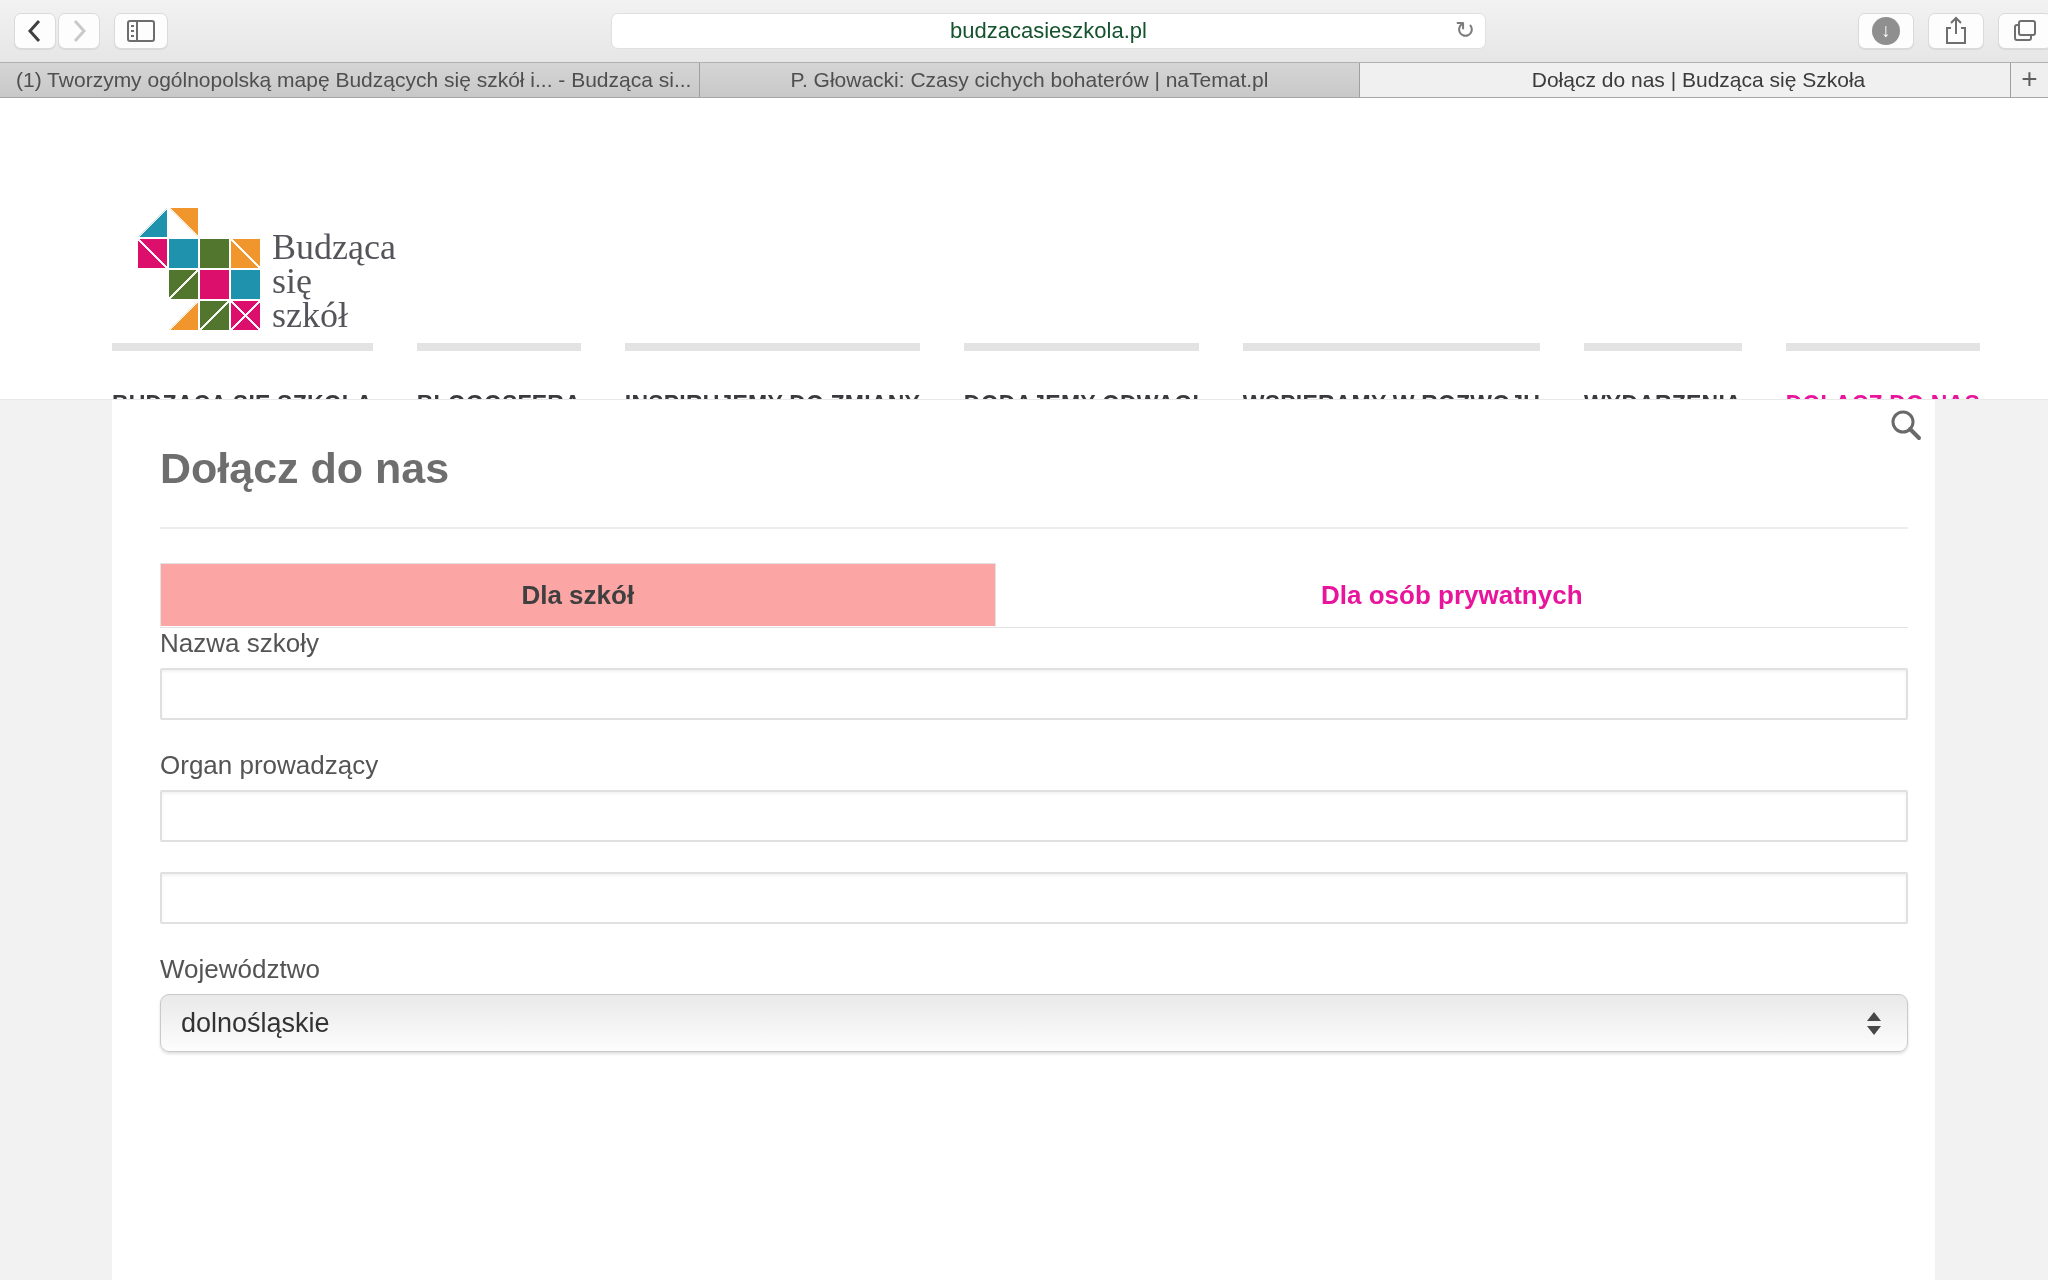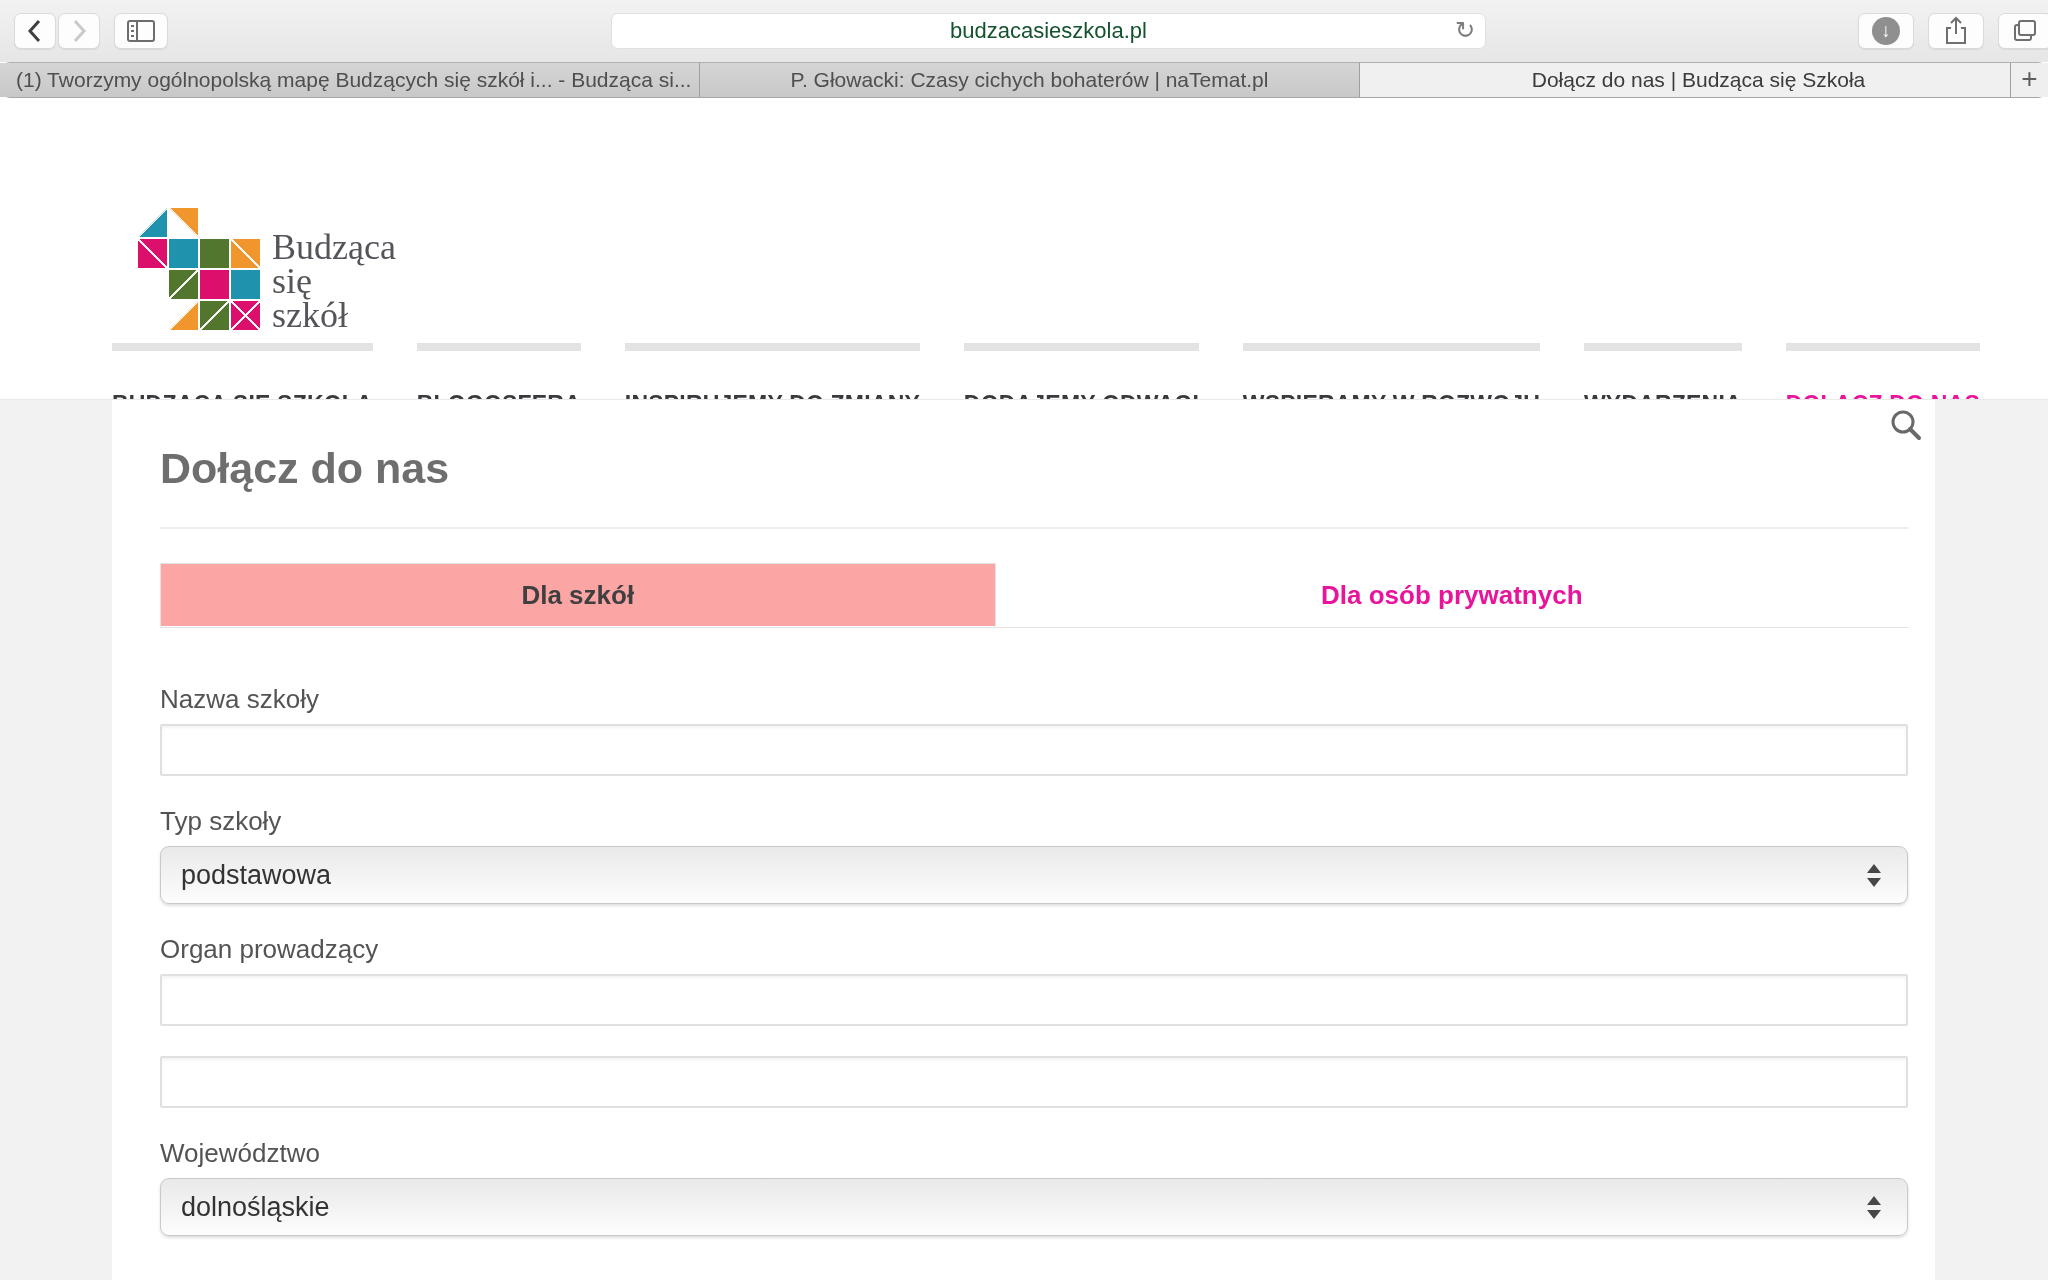--- a/index.html
+++ b/index.html
@@ -24,21 +24,21 @@
   .reload { position:absolute; right:10px; top:2px; font-size:24px; color:#7c7c7c;
             font-family:"DejaVu Sans",sans-serif; }
   .btn-download{ left:1858px; width:56px; }
   .btn-share{ left:1928px; width:56px; }
   .btn-tabs{ left:1998px; width:54px; }
   .dl-circle { width:28px; height:28px; border-radius:50%; background:#8f8f8f;
                color:#fff; font-size:19px; font-weight:bold; line-height:28px; text-align:center; }
 
   
   .tabbar { position:absolute; top:62px; left:0; right:0; height:36px; background:#f0abfc;
-            border-top:1px solid #b0b0b0; border-bottom:1px solid #a6a6a6;border-radius:10px; }
+            border-top:1px solid #b0b0b0; border-bottom:1px solid #a6a6a6; }
   .btab { position:absolute; top:0; height:34px; line-height:34px; text-align:center;
           font-size:21px; color:#4f4f4f; background:linear-gradient(#d5d5d5,#c8c8c8);
           border-right:1px solid #9f9f9f; overflow:hidden; white-space:nowrap; padding:0 16px; }
   .btab.active { background:#f0f0f0; color:#3b3b3b;padding-left:43px; }
   .btab-1 { left:0; width:700px; }
   .btab-2 { left:700px; width:660px; }
   .btab-3 { left:1360px; width:651px; }
   .newtab { position:absolute; left:2011px; right:0; top:0; height:34px; background:#efefef;
             text-align:center; line-height:32px; font-size:28px; color:#5e5e5e; }
 
@@ -72,21 +72,21 @@
                padding:0 27px 0 48px; }
   .search-btn { position:absolute; right:12px; top:8px; width:34px; height:34px; }
   .page-title { padding-top:44px; font-size:43px; font-weight:bold; color:#6e6e6e; }
   .rule { margin-top:34px; border:none; border-top:2px solid #ededed; }
   .form-tabs { margin-top:34px; display:flex; border-bottom:1px solid #e3e3e3; }
   .ftab { height:64px; display:flex; align-items:center; justify-content:center;
           font-size:26px; font-weight:bold; }
   .ftab.school { width:47.8%; border:1px solid #e3e3e3; border-bottom:1px solid #fff;
                  margin-bottom:-1px; background:#fca5a5; color:#3f3f3f; }
   .ftab.private { flex:1; color:#e8149c; }
-  .form { margin-top:56px; }
+  .form { }
   .fgroup { margin-bottom:30px; }
   .flabel { font-size:26px; color:#545454; margin-bottom:9px; }
   .finput { width:100%; height:52px; border:2px solid #e0e0e0; border-radius:2px;
             box-shadow:inset 0 2px 3px rgba(0,0,0,.05); outline:none;
             font-size:26px; padding:0 16px; font-family:"Liberation Sans",sans-serif; color:#333; }
   .fselect { width:100%; height:58px; border:1px solid #c9c9c9; border-radius:9px;
              background:linear-gradient(180deg,#e9e9e9 0%,#f3f3f3 50%,#fdfdfd 100%);
              box-shadow:0 2px 3px rgba(0,0,0,.13);
              display:flex; align-items:center; padding:0 26px 0 20px; font-size:27px; color:#333; }
   .spin { margin-left:auto; display:flex; flex-direction:column; gap:5px; }
@@ -228,30 +228,20 @@
         <div class="ftab private">Dla osób prywatnych</div>
       </div>
 
       <div class="form">
 
         <div class="fgroup">
           <div class="flabel">Nazwa szkoły</div>
           <input class="finput" type="text" value="" style="">
         </div>
 
-        <div class="fgroup">
-          <div class="flabel">Typ szkoły</div>
-          <div class="fselect">
-            <span>podstawowa</span>
-            <span class="spin">
-              <span class="up"></span>
-                <span class="down"></span>
-            </span>
-          </div>
-        </div>
 
         <div class="fgroup">
           <div class="flabel">Organ prowadzący</div>
           <input class="finput" type="text" value="" style="">
         </div>
 
         <div class="fgroup">
           <input class="finput" type="text" value="" style="">
         </div>
 

